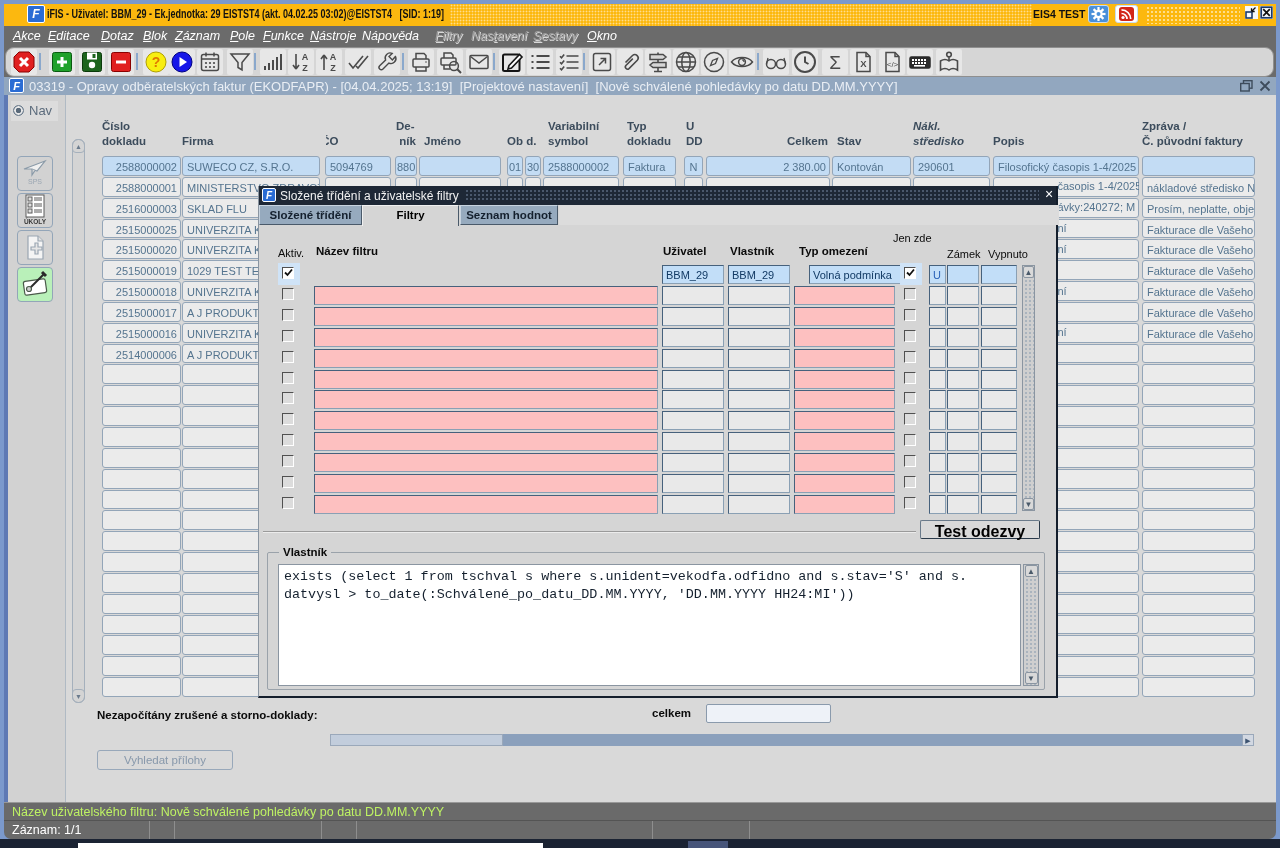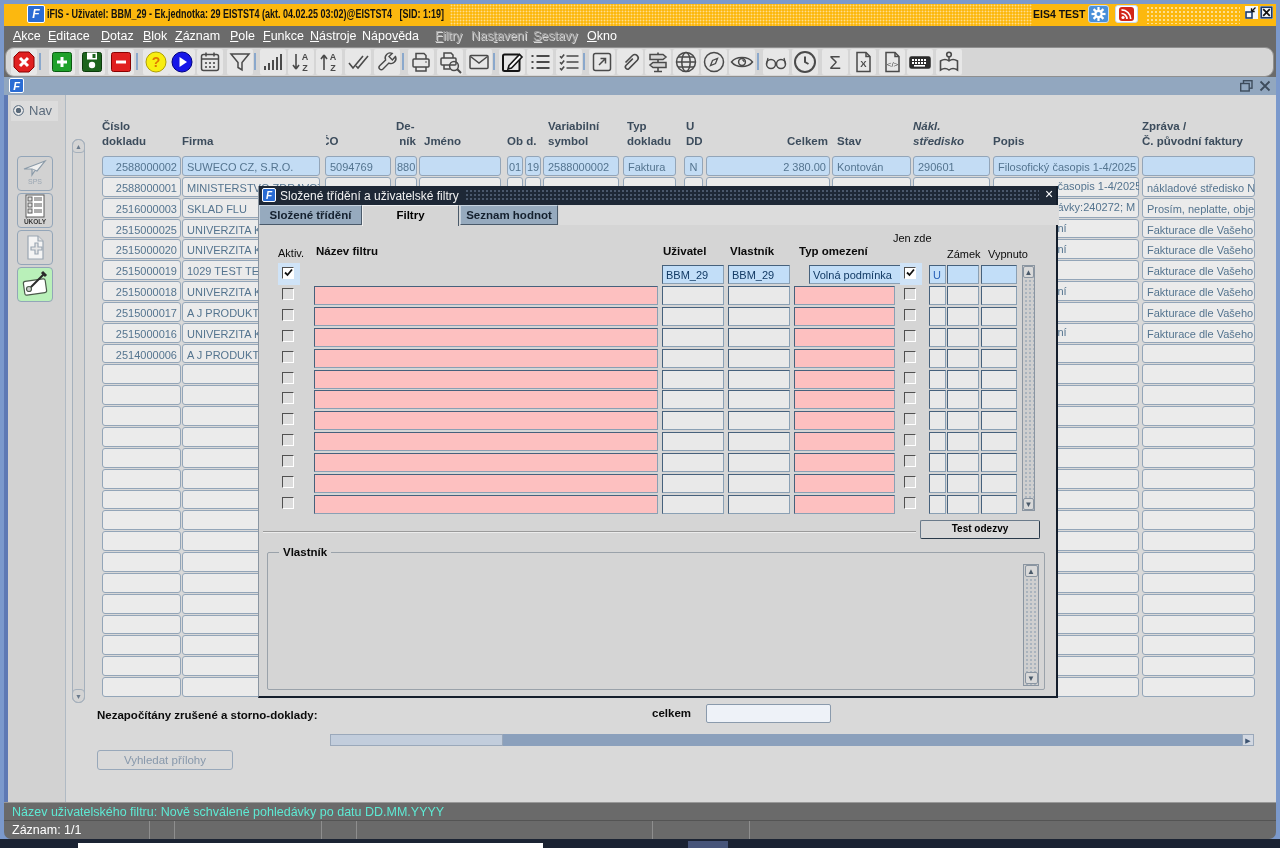--- a/index.html
+++ b/index.html
@@ -4,21 +4,21 @@
   * { margin:0; padding:0; box-sizing:border-box; }
   html,body { width:1280px; height:848px; overflow:hidden; }
   body { font-family:"Liberation Sans", sans-serif; background:#7b99cc; position:relative; }
   .abs { position:absolute; }
   #titlebar { left:4px; top:4px; width:1272px; height:22px; background:#fcb80f; }
   .tpat { top:4px; height:22px; background-image:radial-gradient(#fedc90 0.9px, transparent 1.05px); background-size:3px 3px; }
   .tdot { top:6px; height:18px; background-image:radial-gradient(#fede8d 1px, transparent 1.2px); background-size:4px 4px; }
   #apptitle { left:47px; top:7px; font-size:12px; font-weight:bold; color:#111; transform:scaleX(0.75); transform-origin:left center; white-space:pre; }
   #appico { left:27px; top:5px; width:18px; height:18px; background:#2a6cd4; border:1px solid #fff; border-radius:2px; color:#fff; font-style:italic; font-weight:bold; font-size:12px; text-align:center; line-height:16px; }
   #menubar { left:4px; top:26px; width:1272px; height:21px; background:#6b6b6b; color:#fff; font-size:12.5px; }
-  #menubar span { position:absolute; top:3px; white-space:pre; }
+  #menubar span { position:absolute; top:3px; white-space:pre;font-style:italic; }
   .mdis { color:#a0a0a0; text-shadow:1px 1px 0 #d8d8d8; }
   #toolstrip { left:4px; top:47px; width:1272px; height:30px; background:#6b6b6b; }
   #toolbar { left:5px; top:47px; width:1269px; height:30px; background:#d6d6d6; border:1px solid #8f8f8f; border-radius:9px; }
   .ti { position:absolute; top:49px; width:26px; height:26px; padding:1px; background:#e7e7e7; border-radius:2px; }
   .tsep { position:absolute; top:53px; width:2px; height:17px; background:#8aa8cc; }
   #mdibar { left:4px; top:77px; width:1272px; height:18px; background:#92a7bf; color:#e9eef4; font-size:13px; }
   #work { left:4px; top:95px; width:1272px; height:707px; background:#d9d9d9; }
   #sidestrip { left:4px; top:95px; width:4px; height:707px; background:#5e79b4; }
   #sidebar { left:8px; top:95px; width:58px; height:707px; background:#d2d2d2; border-right:1px solid #b0bac4; }
   .sbtn { position:absolute; left:17px; width:36px; height:35px; background:#d2d2d2; border:1px solid #93a5b8; border-radius:4px; }
@@ -38,21 +38,21 @@
   .tabact { background:#d5d5d5; color:#000; border-bottom:none; border-top-color:#f0f0f0; border-left-color:#f0f0f0; height:21px; }
   .drow { position:absolute; height:19px; border-top:1px solid #46617c; border-left:1px solid #46617c; border-right:1px solid #8aa0b4; border-bottom:1px solid #8aa0b4; }
   .pink { background:#fdc0c0; }
   .gcell { background:#e9e9e9; }
   .bcell { background:#c2def8; color:#123a64; font-size:11px; padding:3px 0 0 3px; }
   .cb { position:absolute; width:12px; height:12px; background:#dcdcdc; border-top:1.5px solid #505050; border-left:1.5px solid #505050; border-right:1px solid #fff; border-bottom:1px solid #fff; }
   .dlbl { position:absolute; font-size:11px; color:#0a0a0a; }
   .dlblb { position:absolute; font-size:11.5px; font-weight:bold; color:#0a0a0a; }
   .sbar { position:absolute; width:13px; background:#cfcfcf; border:1px solid #8a95a1; background-image:radial-gradient(#aab4be 0.8px, transparent 1px); background-size:4px 4px; background-position:1px 1px; }
   .sarr { position:absolute; left:0; width:11px; height:12px; background:#d9d9d9; border:1px solid #8a95a1; font-size:8px; line-height:11px; text-align:center; color:#4a5a6a; border-radius:2px; }
-  #status1 { left:4px; top:802px; width:1272px; height:18px; background:#6a6a6a; border-top:1px solid #989898; color:#5eead4; font-size:12.5px; }
+  #status1 { left:4px; top:802px; width:1272px; height:18px; background:#6a6a6a; border-top:1px solid #989898; color:#bef264; font-size:12.5px; }
   #status2 { left:4px; top:820px; width:1272px; height:19px; background:#6a6a6a; border-top:1px solid #545454; color:#fff; font-size:12.5px; border-radius:0 0 7px 7px; }
   #bottom { left:0; top:839px; width:1280px; height:9px; background:#1b2333; }
   svg { display:block; }
 </style></head>
 <body>
 <div class="abs" id="titlebar"></div>
 <div class="abs tpat" style="left:450px; width:582px;"></div>
 <div class="abs tdot" style="left:1146px; width:94px;"></div>
 <div class="abs" id="appico">F</div>
 <div class="abs" id="apptitle">iFIS - Uživatel: BBM_29 - Ek.jednotka: 29 EISTST4 (akt. 04.02.25 03:02)@EISTST4&nbsp;&nbsp; [SID: 1:19]</div>
@@ -335,20 +335,21 @@
     </svg>
   </div>
 <div class="ti" style="left:936px">
     <svg width="24" height="24" viewBox="0 0 24 24" fill="none" stroke="#4a4a4a" stroke-width="1.5">
       <circle cx="12" cy="4.5" r="2.3" stroke-width="1.6"></circle>
       <path d="M12 7 v4 M3.5 11 c3 -2 6 -2 8.5 0 c2.5 -2 5.5 -2 8.5 0 V20 c-3 -2 -6 -2 -8.5 0 c-2.5 -2 -5.5 -2 -8.5 0 Z" stroke-width="1.6"></path>
     </svg>
   </div>
 <div class="abs" id="mdibar">
   <span style="position:absolute;left:5px;top:1px;width:15px;height:15px;background:#2a6cd4;border:1px solid #fff;border-radius:2px;color:#fff;font-style:italic;font-weight:bold;font-size:11px;text-align:center;line-height:14px;">F</span>
+  <span style="position:absolute;left:25px;top:2px;">03319 - Opravy odběratelských faktur (EKODFAPR) - [04.04.2025; 13:19]&nbsp; [Projektové nastavení]&nbsp; [Nově schválené pohledávky po datu DD.MM.YYYY]</span>
   <svg style="position:absolute;left:1236px;top:3px" width="13" height="12" viewBox="0 0 13 12" stroke="#3e4c5c" fill="none" stroke-width="1.4">
       <rect x="3.5" y="0.7" width="8.5" height="7.5"></rect>
       <rect x="0.7" y="3.5" width="8.5" height="7.5" fill="#92a7bf"></rect>
     </svg>
   <svg style="position:absolute;left:1255px;top:3px" width="12" height="12" viewBox="0 0 12 12" stroke="#3e4c5c" stroke-width="1.8">
       <path d="M1.5 1.5 L10.5 10.5 M10.5 1.5 L1.5 10.5"></path>
     </svg>
 </div>
 <div class="abs" id="work"></div>
 <div class="abs" id="sidestrip"></div>
@@ -576,21 +577,21 @@
     <div class="cell ctr"></div>
     <div class="cell ctr"></div>
     <div class="cell ctr"></div>
     <div class="cell ctr"></div>
     <div class="cell ctr"></div>
     <div class="cell ctr"></div>
     <div class="cell ctr"></div>
     <div class="cell ctr"></div>
   </div>
 <div class="col" style="left:525px; width:16px;">
-    <div class="cell sel ctr">19</div>
+    <div class="cell sel ctr">30</div>
     <div class="cell ctr"></div>
     <div class="cell ctr"></div>
     <div class="cell ctr"></div>
     <div class="cell ctr"></div>
     <div class="cell ctr"></div>
     <div class="cell ctr"></div>
     <div class="cell ctr"></div>
     <div class="cell ctr"></div>
     <div class="cell ctr"></div>
     <div class="cell ctr"></div>
@@ -977,23 +978,24 @@
     <div class="drow gcell" style="left:469px; top:308.9px; width:62px;"></div>
     <div class="drow pink" style="left:535px; top:308.9px; width:101px;"></div>
     <div class="cb" style="left:645px; top:310.9px;"></div>
     <div class="drow gcell" style="left:670px; top:308.9px; width:17px;"></div>
     <div class="drow gcell" style="left:688px; top:308.9px; width:32px;"></div>
     <div class="drow gcell" style="left:722px; top:308.9px; width:36px;"></div>
     <div class="sbar" style="left:763px; top:79px; height:246px;"></div>
     <div class="sarr" style="left:764px; top:80px;">▲</div>
     <div class="sarr" style="left:764px; top:312px;">▼</div>
     <div class="r" style="left:4px; top:345px; width:653px; height:2px; border-top:1px solid #9a9a9a; border-bottom:1px solid #ececec;"></div>
-    <div class="r" style="left:661px; top:334px; width:120px; height:19px; background:#d9d9d9; border:1px solid #6a7a8a; border-bottom-color:#2a3a4a; border-right-color:#2a3a4a; border-radius:2px; font-size:10px; font-weight:bold; color:#000; text-align:center; padding-top:2px;">Test odezvy</div>
+    <div class="r" style="left:661px; top:334px; width:120px; height:19px; background:#d9d9d9; border:1px solid #6a7a8a; border-bottom-color:#2a3a4a; border-right-color:#2a3a4a; border-radius:2px; font-size:16px; font-weight:bold; color:#000; text-align:center; padding-top:2px;">Test odezvy</div>
     <div class="r" style="left:8px; top:366px; width:778px; height:138px; border:1px solid #9aa2aa; border-radius:2px;"></div>
     <div class="r dlblb" style="left:20px; top:360px; background:#d5d5d5; padding:0 4px;">Vlastník</div>
+    <div class="r" style="left:19px; top:378px; width:743px; height:122px; background:#fff; border:1px solid #8a95a1; font-family:'Liberation Mono',monospace; font-size:13.4px; color:#14202e; padding:3px 5px; line-height:17.5px;">exists (select 1 from tschval s where s.unident=vekodfa.odfidno and s.stav='S' and s.<br>datvysl &gt; to_date(:Schválené_po_datu_DD.MM.YYYY, 'DD.MM.YYYY HH24:MI'))</div>
     <div class="sbar" style="left:764px; top:378px; width:16px; height:122px;"></div>
     <div class="sarr" style="left:765.5px; top:379px; width:13px;">▲</div>
     <div class="sarr" style="left:765.5px; top:486px; width:13px;">▼</div>
   </div>
 <div class="abs" id="status1">
     <span style="position:absolute;left:8px;top:2px;">Název uživatelského filtru: Nově schválené pohledávky po datu DD.MM.YYYY</span>
   </div>
 <div class="abs" id="status2">
     <span style="position:absolute;left:8px;top:2px;">Záznam: 1/1</span>
 <span style="position:absolute;left:145px;top:0;width:1px;height:19px;background:#8e8e8e;"></span>

